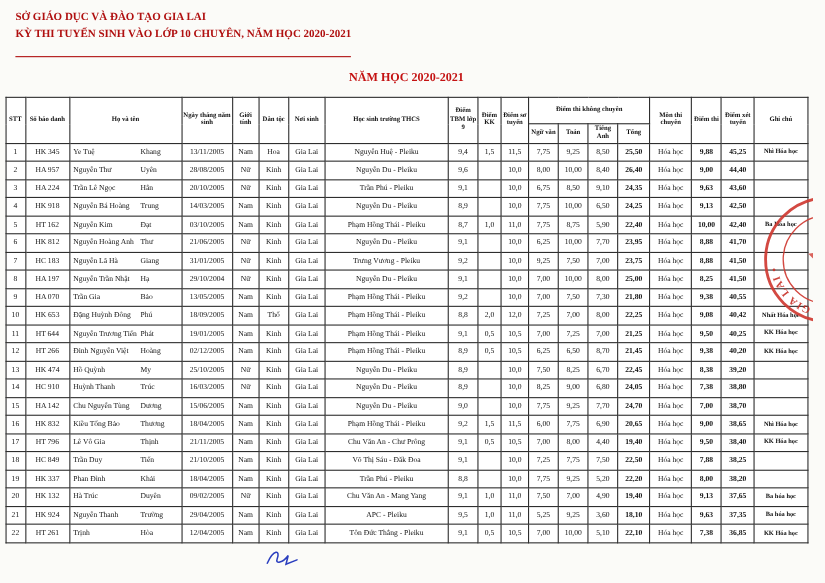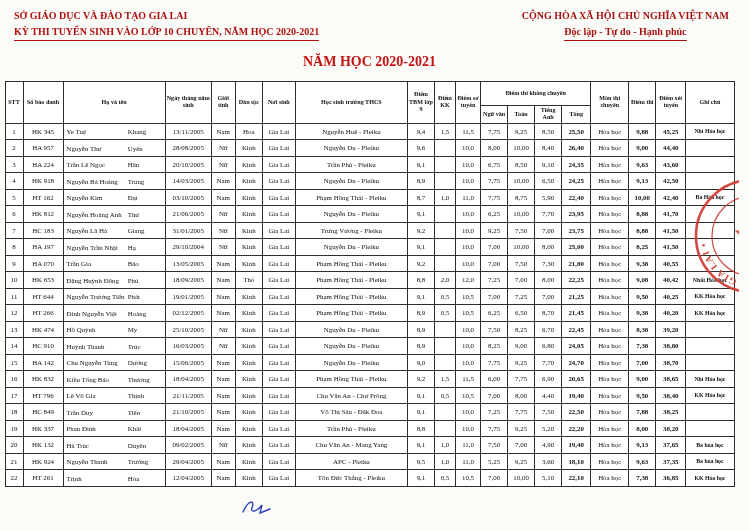--- a/index.html
+++ b/index.html
@@ -2,28 +2,28 @@
 <html><head>
 <meta charset="utf-8">
 <style>
   html,body{margin:0;padding:0;}
   body{width:750px;height:530px;background:#fbfbf8;font-family:"Liberation Serif",serif;position:relative;overflow:hidden;color:#111;}
   .page{position:relative;width:739px;height:530px;overflow:hidden;}
 
   
   .top{display:flex;justify-content:space-between;align-items:flex-start;padding:8px 10px 0 14px;}
   .top-left{color:#b01010;font-weight:bold;font-size:10px;line-height:1.55;}
-  .top-left .u{display:inline-block;border-bottom:1.3px solid #b01010;padding-bottom:1px;}
+  .top-left .u{display:inline-block;border-bottom:1.3px solid #b01010;padding-bottom:12px;}
   .top-right{color:#a51212;font-weight:bold;font-size:10px;line-height:1.55;text-align:center;}
   .top-right .u{display:inline-block;border-bottom:1.3px solid #a51212;padding-bottom:1px;}
 
   
   .title-block{text-align:center;margin-top:13px;color:#c41212;font-weight:bold;}
   .title-line1{font-size:11.5px;letter-spacing:0.2px;}
-  .title-line2{font-size:14px;margin-top:5px;}
+  .title-line2{font-size:11px;margin-top:5px;}
 
   
   table{border-collapse:collapse;table-layout:fixed;margin:11px auto 0 auto;width:730px;background:#fff;}
   th,td{border:1px solid #2e2e2e;overflow:hidden;}
   th{font-size:6.1px;line-height:1.2;padding:1px 1px;text-align:center;font-weight:bold;white-space:normal;vertical-align:middle;}
   thead tr.h1{height:24px;}
   thead tr.h2{height:16px;}
   td{font-size:6.9px;height:15.5px;padding:0 2px;text-align:center;white-space:nowrap;vertical-align:middle;}
   td .fam{display:inline-block;width:63%;text-align:left;vertical-align:middle;}
   td .giv{display:inline-block;width:35%;text-align:left;vertical-align:middle;}
@@ -38,24 +38,20 @@
 </style>
 </head>
 <body>
 
 <div class="page">
 
   <div class="top">
     <div class="top-left">
       <div>SỞ GIÁO DỤC VÀ ĐÀO TẠO GIA LAI</div>
       <div><span class="u">KỲ THI TUYỂN SINH VÀO LỚP 10 CHUYÊN, NĂM HỌC 2020-2021</span></div>
-    </div>
-    <div class="top-right">
-      <div>CỘNG HÒA XÃ HỘI CHỦ NGHĨA VIỆT NAM</div>
-      <div><span class="u">Độc lập - Tự do - Hạnh phúc</span></div>
     </div>
   </div>
 
   <div class="title-block">
     <div class="title-line2">NĂM HỌC 2020-2021</div>
   </div>
 
   <table>
     <colgroup>
       <col style="width:18px">

